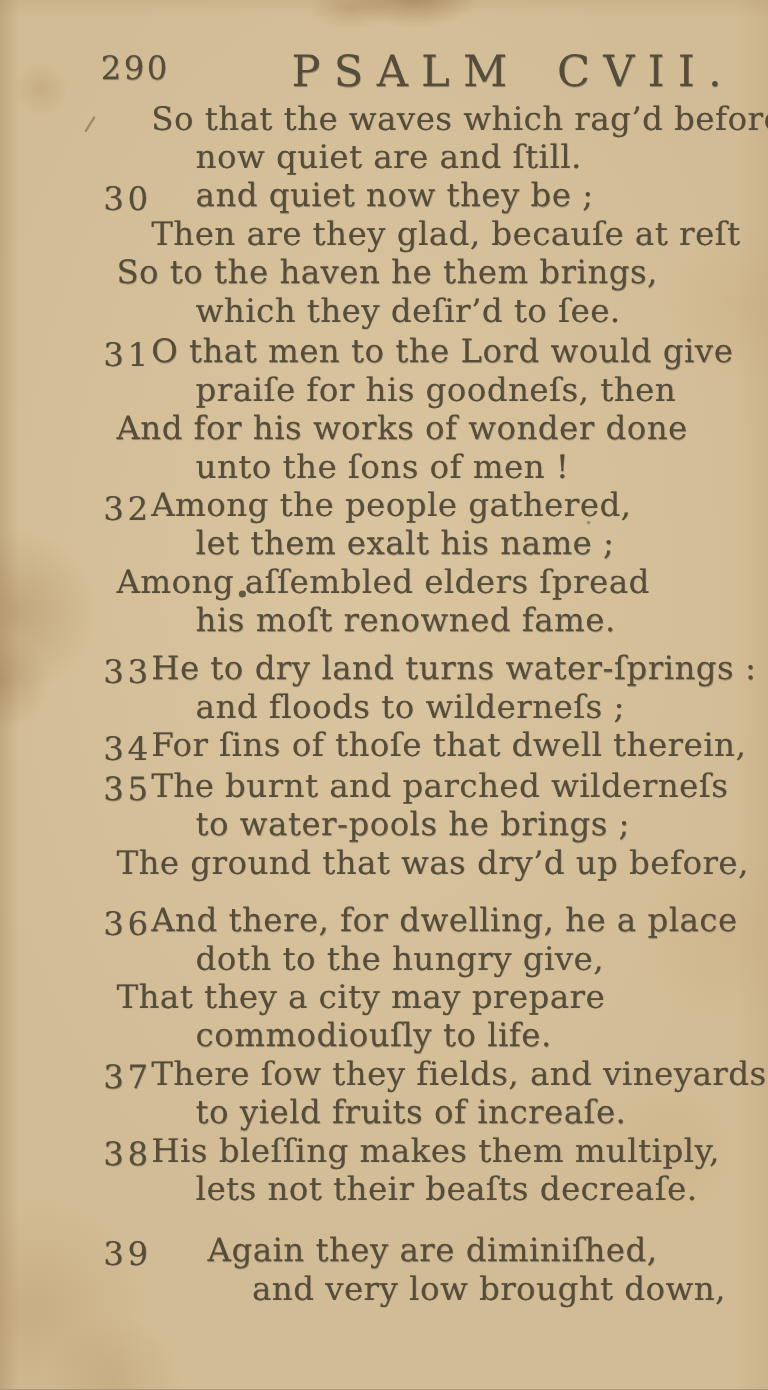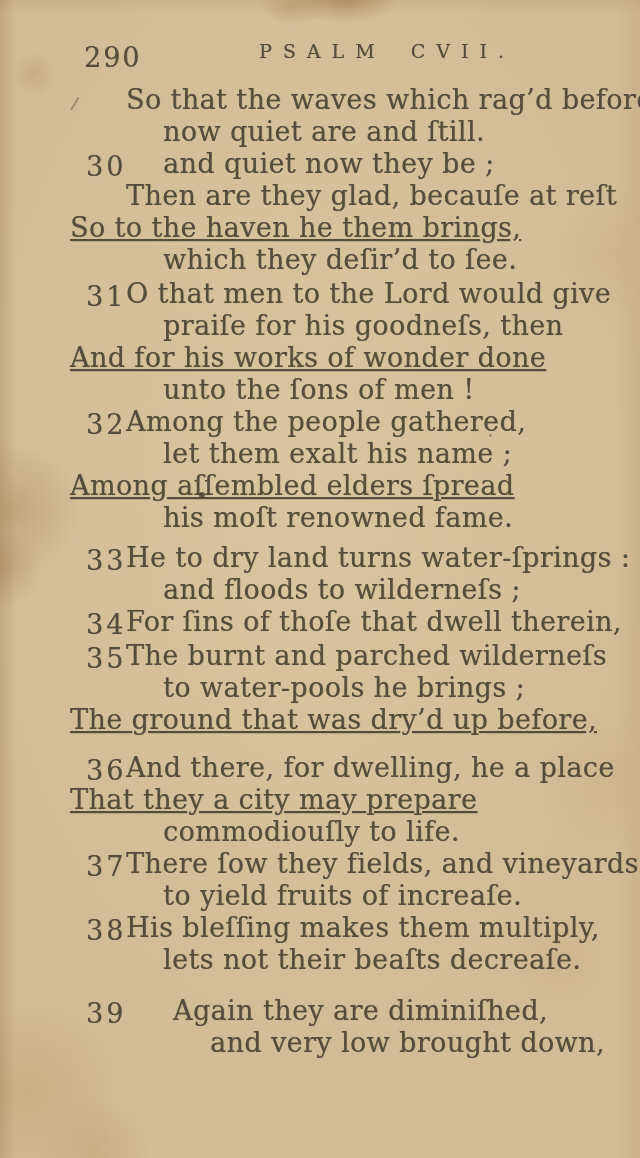--- a/index.html
+++ b/index.html
@@ -33,23 +33,23 @@
   .header-number {
     position: absolute;
     left: 84px;
     top: 42px;
     font-size: 27px;
     letter-spacing: 2px;
   }
 
   .header-title {
     position: absolute;
-    left: 259px;
+    left: 243px;
     top: 40px;
-    font-size: 19px;
+    font-size: 36px;
     letter-spacing: 11px;
     word-spacing: 8px;
     white-space: nowrap;
   }
 
   .content {
     position: absolute;
     top: 84px;
     left: 0;
     right: 0;
@@ -67,21 +67,21 @@
 
   .line {
     height: 32px;
     line-height: 32px;
     font-size: 27px;
     white-space: nowrap;
     letter-spacing: 0.4px;
   }
   .indent-0 { margin-left: 126px; }
   .indent-1 { margin-left: 163px; }
-  .indent-2 { margin-left: 70px; text-decoration: underline; }
+  .indent-2 { margin-left: 97px; }
 
   .ink {
     color: #4e4636;
     text-shadow: 0.4px 0.4px 0.7px rgba(78, 70, 54, 0.55);
     opacity: 0.94;
   }
 
   .speck {
     position: absolute;
     background: rgba(62, 54, 40, 0.75);
@@ -147,20 +147,21 @@
       </div>
       <div class="verse" style="margin-top: 2px;">
         <span class="vnum ink">35</span>
         <div class="line ink indent-0">The burnt and parched wilderneſs</div>
         <div class="line ink indent-1">to water-pools he brings ;</div>
         <div class="line ink indent-2">The ground that was dry’d up before,</div>
       </div>
       <div class="verse" style="margin-top: 16px;">
         <span class="vnum ink">36</span>
         <div class="line ink indent-0">And there, for dwelling, he a place</div>
+        <div class="line ink indent-1">doth to the hungry give,</div>
         <div class="line ink indent-2">That they a city may prepare</div>
         <div class="line ink indent-1">commodiouſly to life.</div>
       </div>
       <div class="verse">
         <span class="vnum ink">37</span>
         <div class="line ink indent-0">There ſow they fields, and vineyards plan</div>
         <div class="line ink indent-1">to yield fruits of increaſe.</div>
       </div>
       <div class="verse">
         <span class="vnum ink">38</span>

